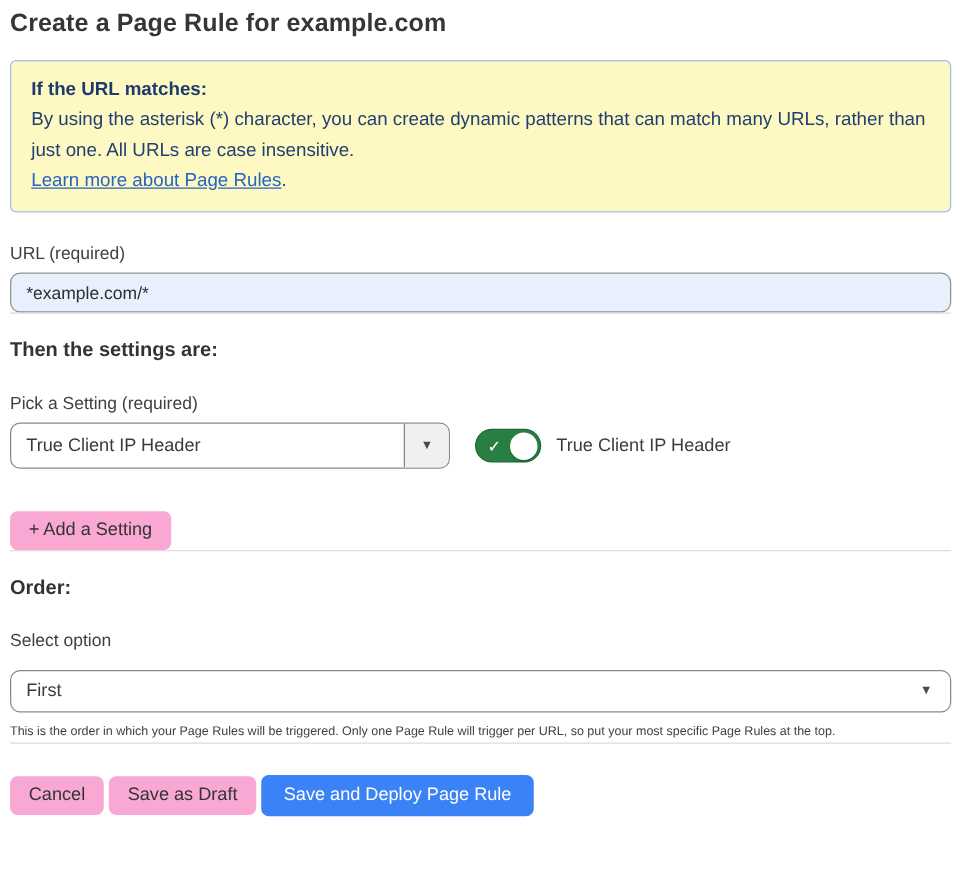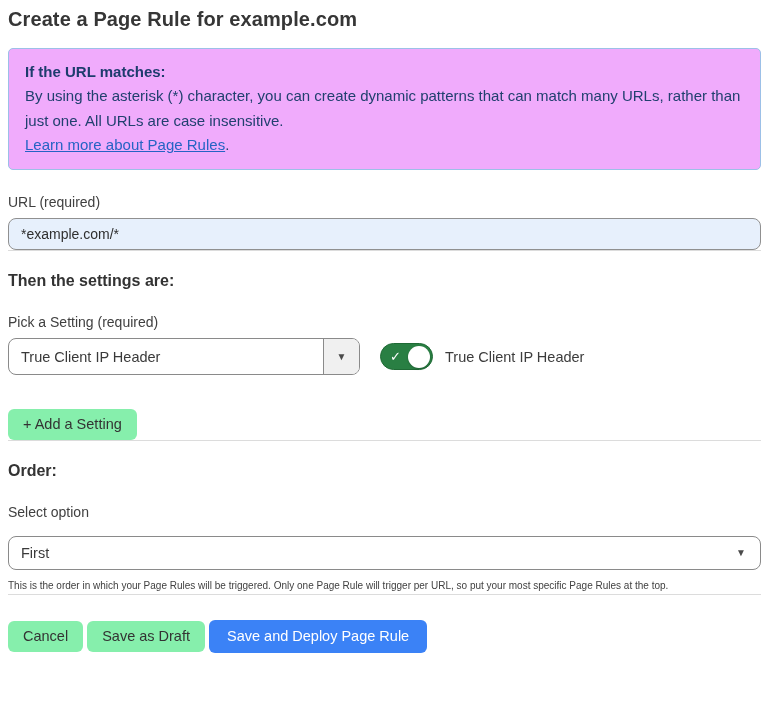--- a/index.html
+++ b/index.html
@@ -16,21 +16,21 @@
     font-size: 20px;
     font-weight: 700;
     color: #363636;
     letter-spacing: 0.1px;
     margin-top: 2px;
   }
 
   
   .info-box {
     margin-top: 17px;
-    background: #f0abfc;
+    background: #fef9c3;
     border: 1px solid #9cc0e7;
     border-radius: 5px;
     padding: 11px 16px 12px 16px;
     color: #21406f;
     font-size: 15px;
     line-height: 1.62;
   }
   .info-box .info-heading {
     font-weight: 700;
     color: #1d3c6d;
@@ -165,21 +165,21 @@
     border: none;
     border-radius: 6px;
     font-family: "Liberation Sans", "DejaVu Sans", sans-serif;
     font-size: 14.5px;
     cursor: pointer;
     padding: 0 15px;
     height: 31px;
     line-height: 31px;
   }
   .btn-gray {
-    background: #86efac;
+    background: #f9a8d4;
     color: #333333;
   }
   .btn-blue {
     background: #3b82f6;
     color: #ffffff;
     padding: 0 18px;
     height: 33px;
     line-height: 33px;
   }
   .add-setting-btn { margin-top: 34px; height: 31px; }

